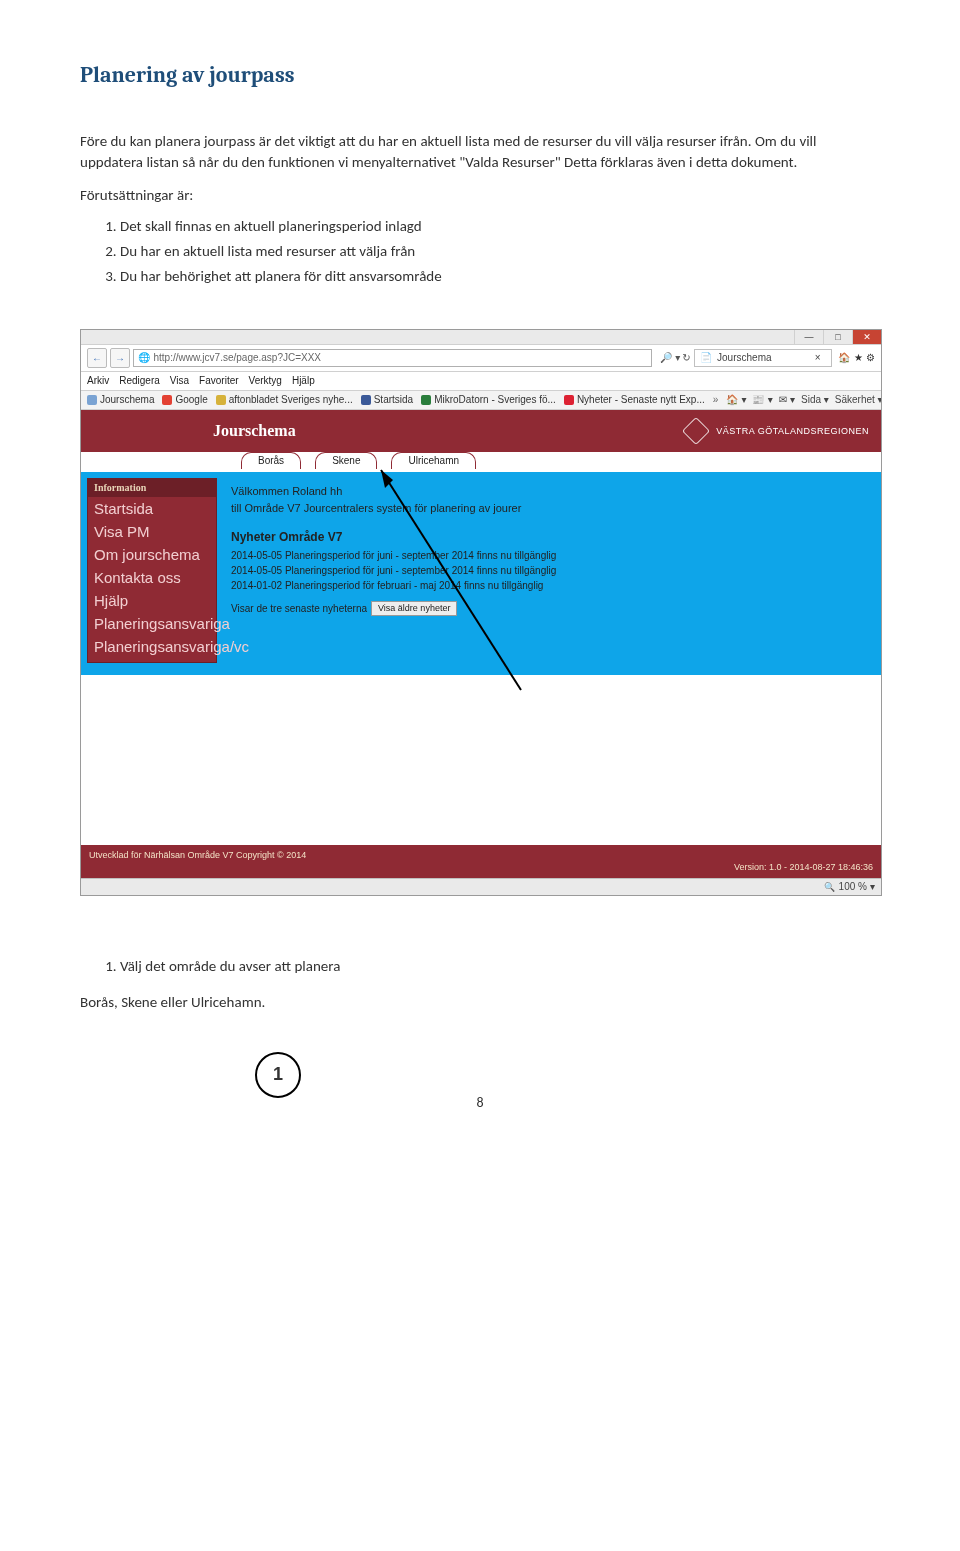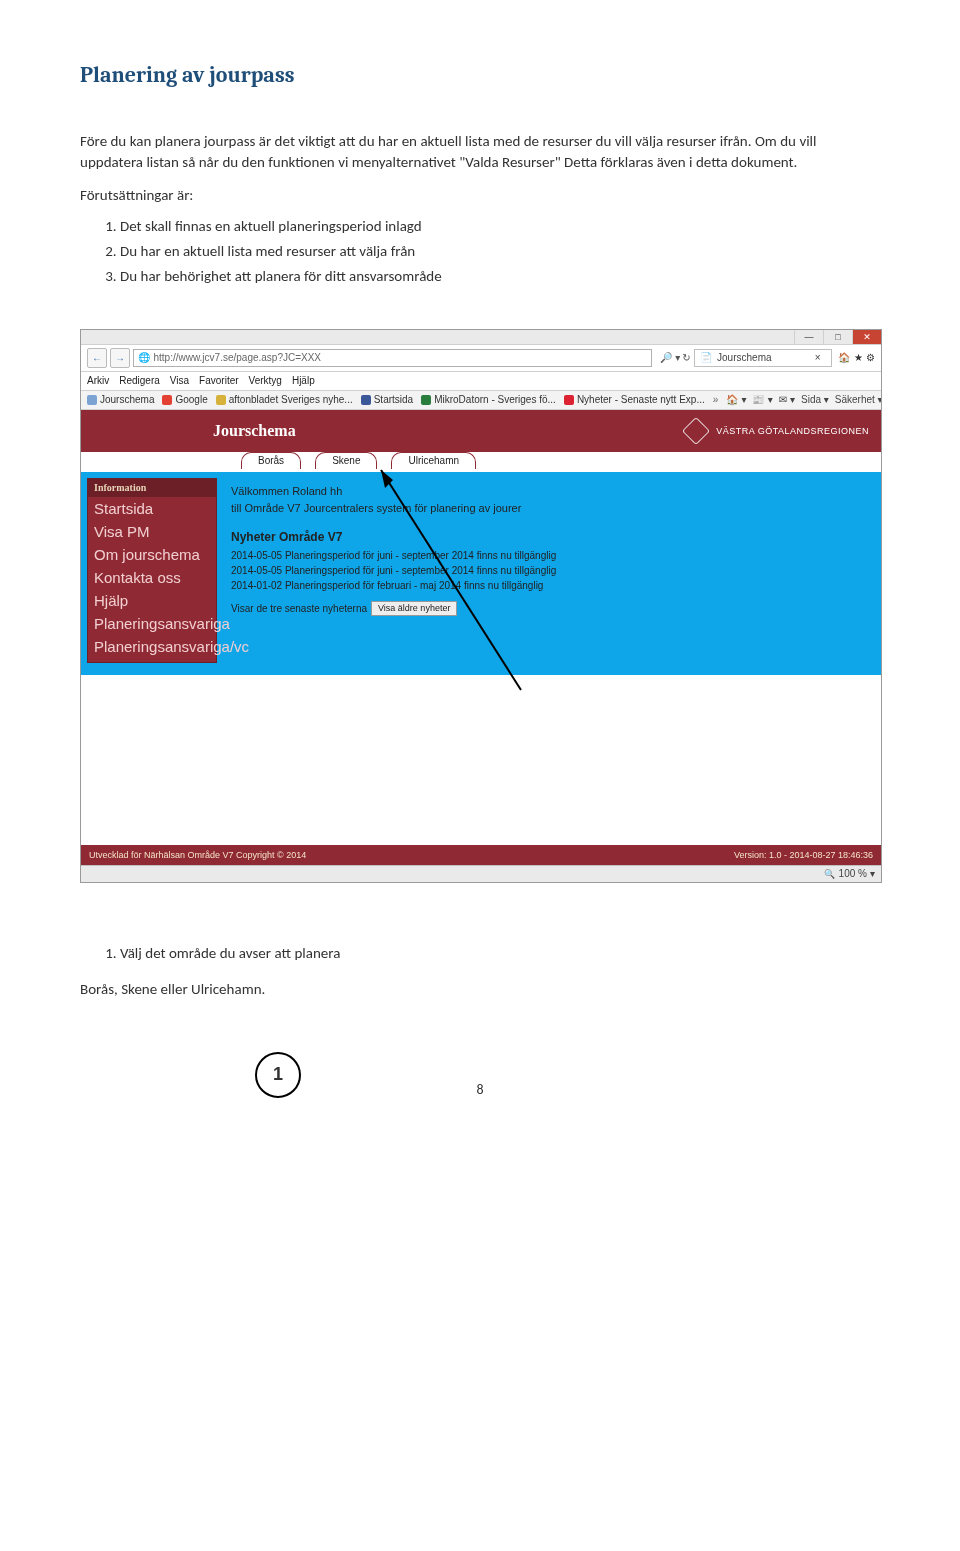--- a/index.html
+++ b/index.html
@@ -142,21 +142,21 @@
     width: 42px; height: 42px; border: 2px solid #000; border-radius: 50%;
     display: flex; align-items: center; justify-content: center;
     font-size: 18px; font-weight: bold; background: #fff;
   }
   svg.arrow {
     position: absolute; pointer-events: none;
   }
 
   .app-footer {
     background: #8f2a34; color: #f3e2c6; font-size: 9px;
-    display: flex; padding: 4px 8px; margin-top: 170px;
+    display: flex; padding: 4px 8px; margin-top: 170px; flex-direction: column;
   }
   .app-footer .right { margin-left: auto; }
 
   .ie-status {
     background: #eaeaea; border-top: 1px solid #c0c0c0;
     display: flex; justify-content: flex-end; align-items: center;
     padding: 1px 6px; gap: 3px; color: #444; font-size: 10px;
   }
   .ie-status .zoom-ico { font-size: 9px; }
 

